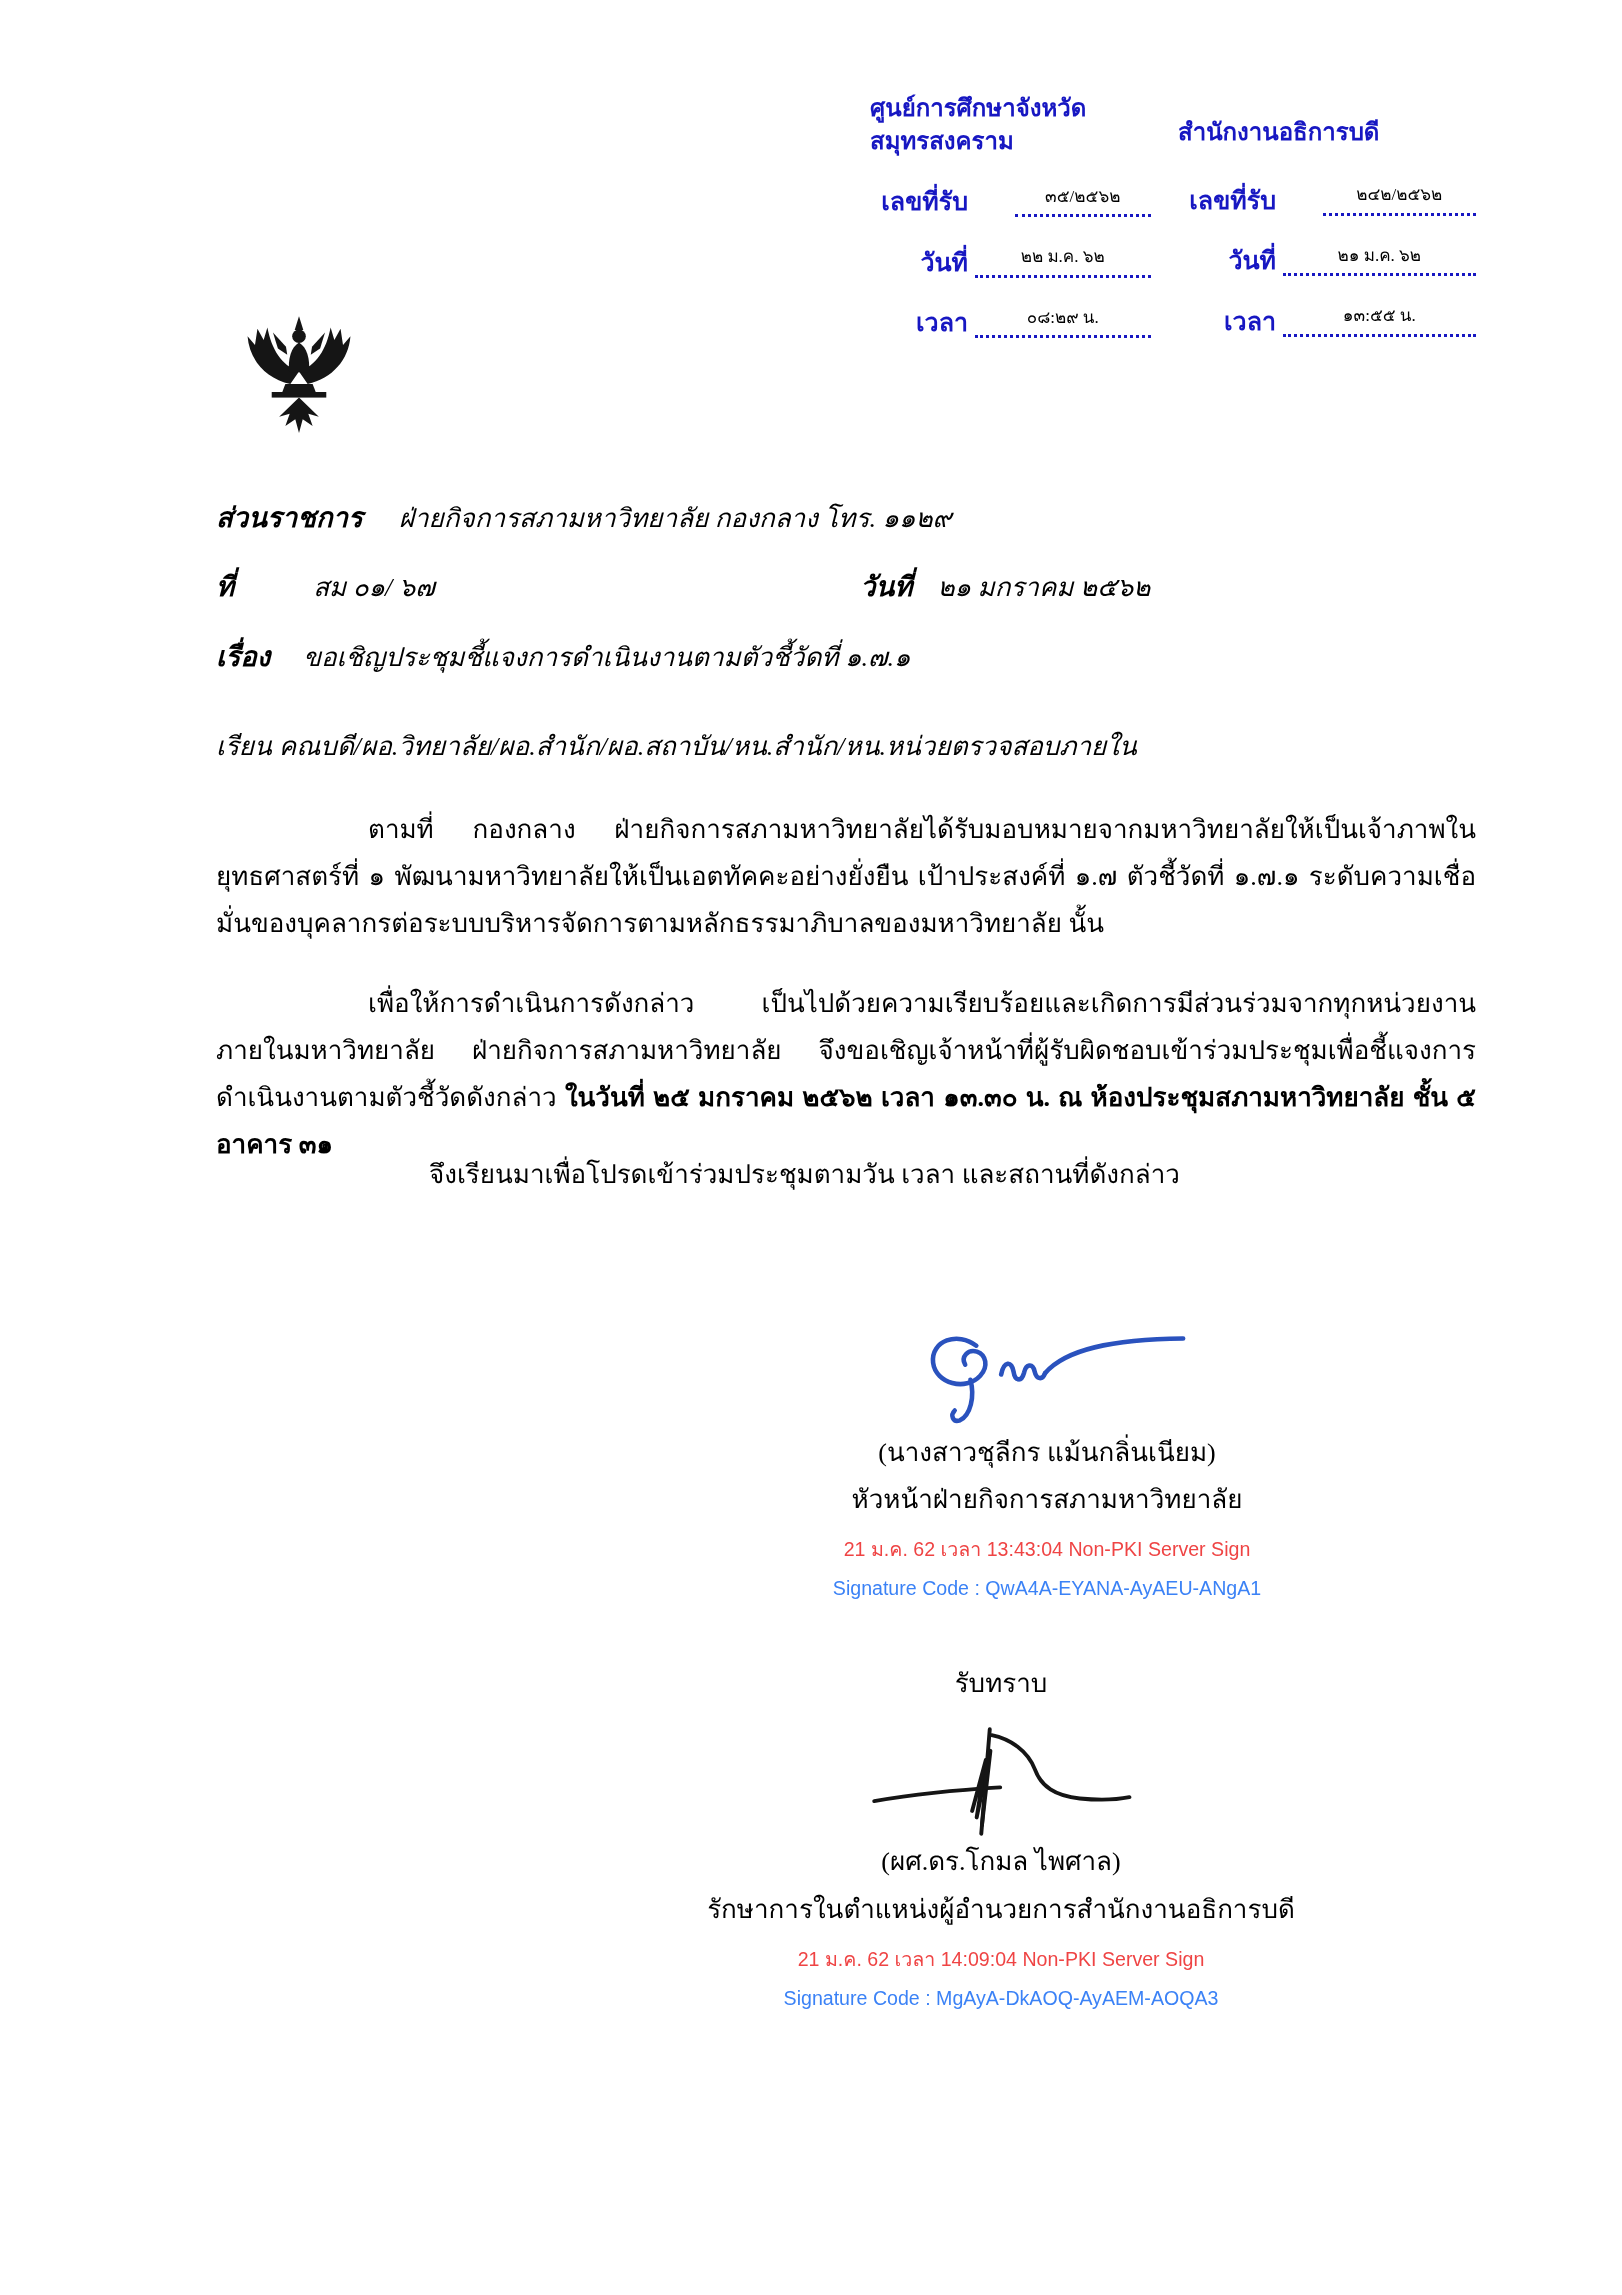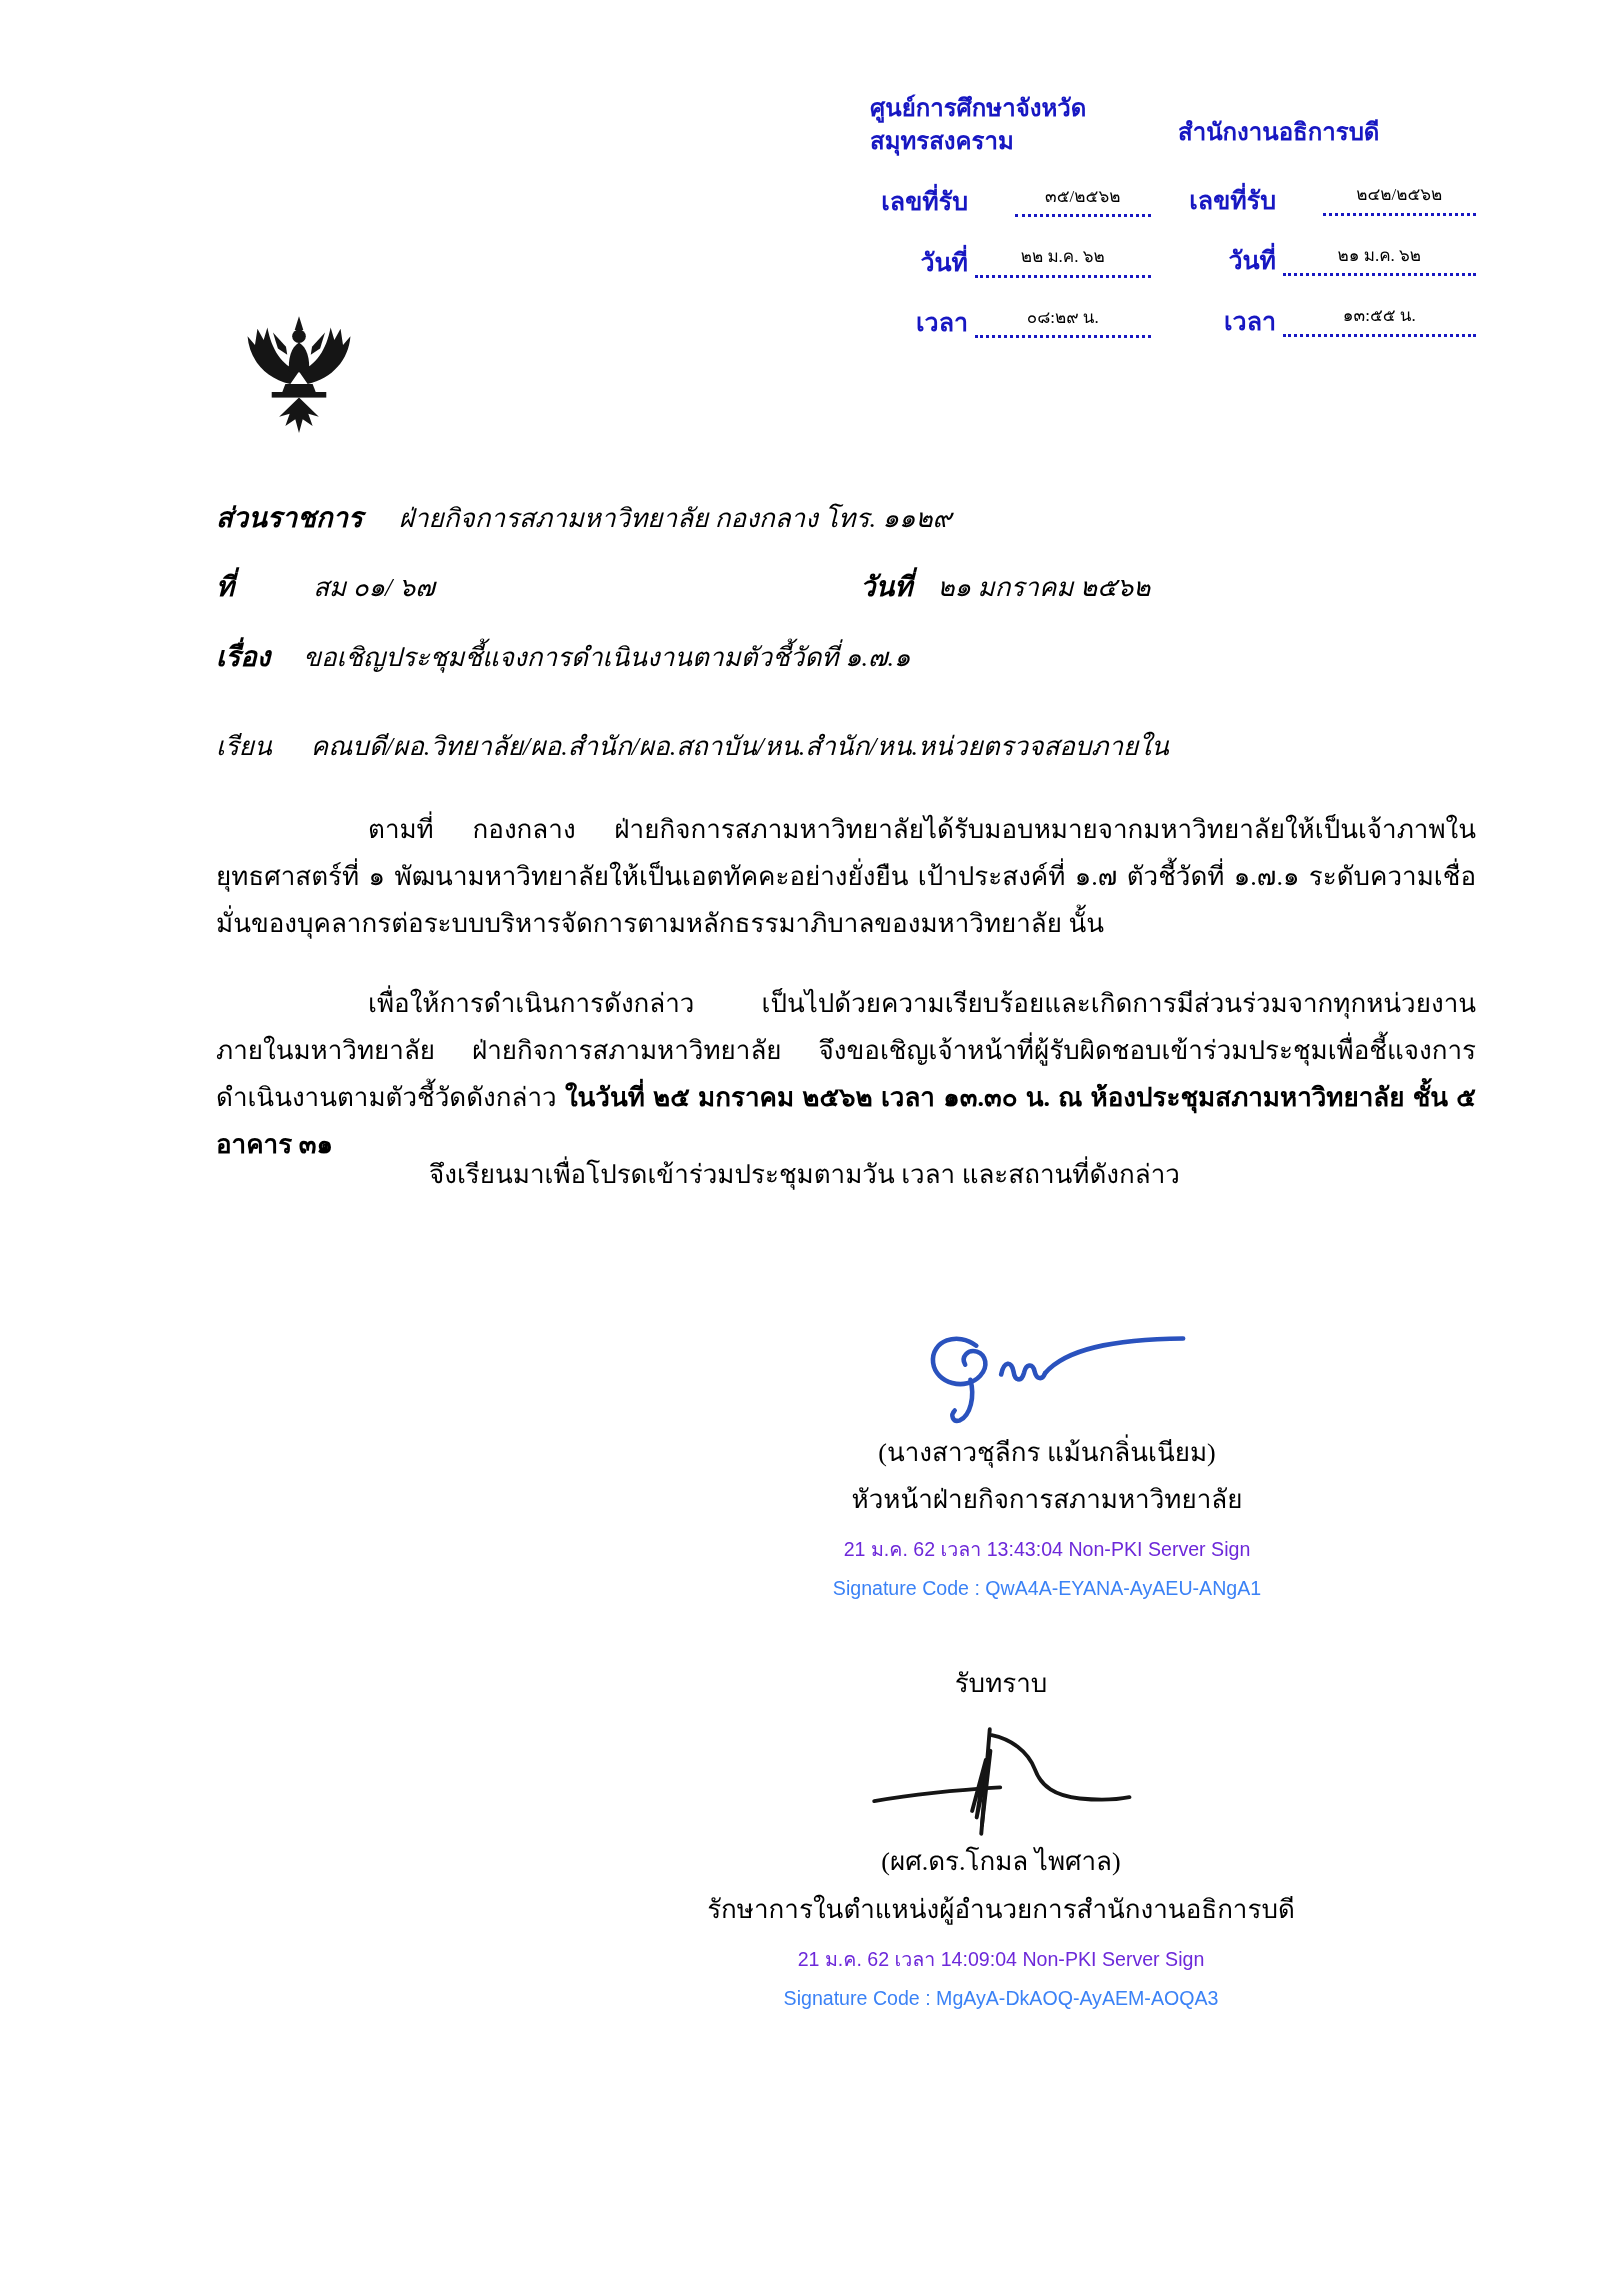--- a/index.html
+++ b/index.html
@@ -44,21 +44,21 @@
   .lbl{font-weight:bold;font-size:27.5px;}
   .row-dept{left:216px;top:499px;}
   .row-dept .val{margin-left:36px;}
   .row-no{left:216px;top:568px;}
   .row-no .val{margin-left:79px;}
   .row-date{left:860px;top:568px;}
   .row-date .val{margin-left:25px;}
   .row-subj{left:216px;top:638px;}
   .row-subj .val{margin-left:33px;}
   .row-to{left:216px;top:728px;}
-  .row-to .val{margin-left:39px;}
+  .row-to .val{margin-left:7px;}
   
   .para{
     position:absolute;left:216px;width:1260px;
     font-size:26px;line-height:47px;text-align:justify;
     text-indent:152px;
   }
   .para-1{top:806px;}
   .para-2{top:980px;}
   .para-2 b{font-weight:bold;}
   .closing{
@@ -67,21 +67,21 @@
   }
   
   .sig-block{position:absolute;text-align:center;}
   .sig-block-1{left:818px;top:1322px;width:458px;}
   .ack-block{left:687px;top:1665px;width:628px;}
   .sig-img{display:block;margin:0 auto;}
   .sig-name{font-size:26px;line-height:37px;margin-top:6.5px;}
   .sig-pos{font-size:26px;line-height:37px;margin-top:10.5px;}
   .sig-ts{
     font-family:"Liberation Sans", sans-serif;
-    font-size:19.6px;line-height:26px;color:#6d28d9;margin-top:18.3px;
+    font-size:19.6px;line-height:26px;color:#ef4444;margin-top:18.3px;
   }
   .sig-code{
     font-family:"Liberation Sans", sans-serif;
     font-size:19.6px;line-height:26px;color:#3b82f6;margin-top:13px;
   }
   .ack-label{font-size:26px;line-height:37px;}
 </style>
 </head>
 <body>
 

